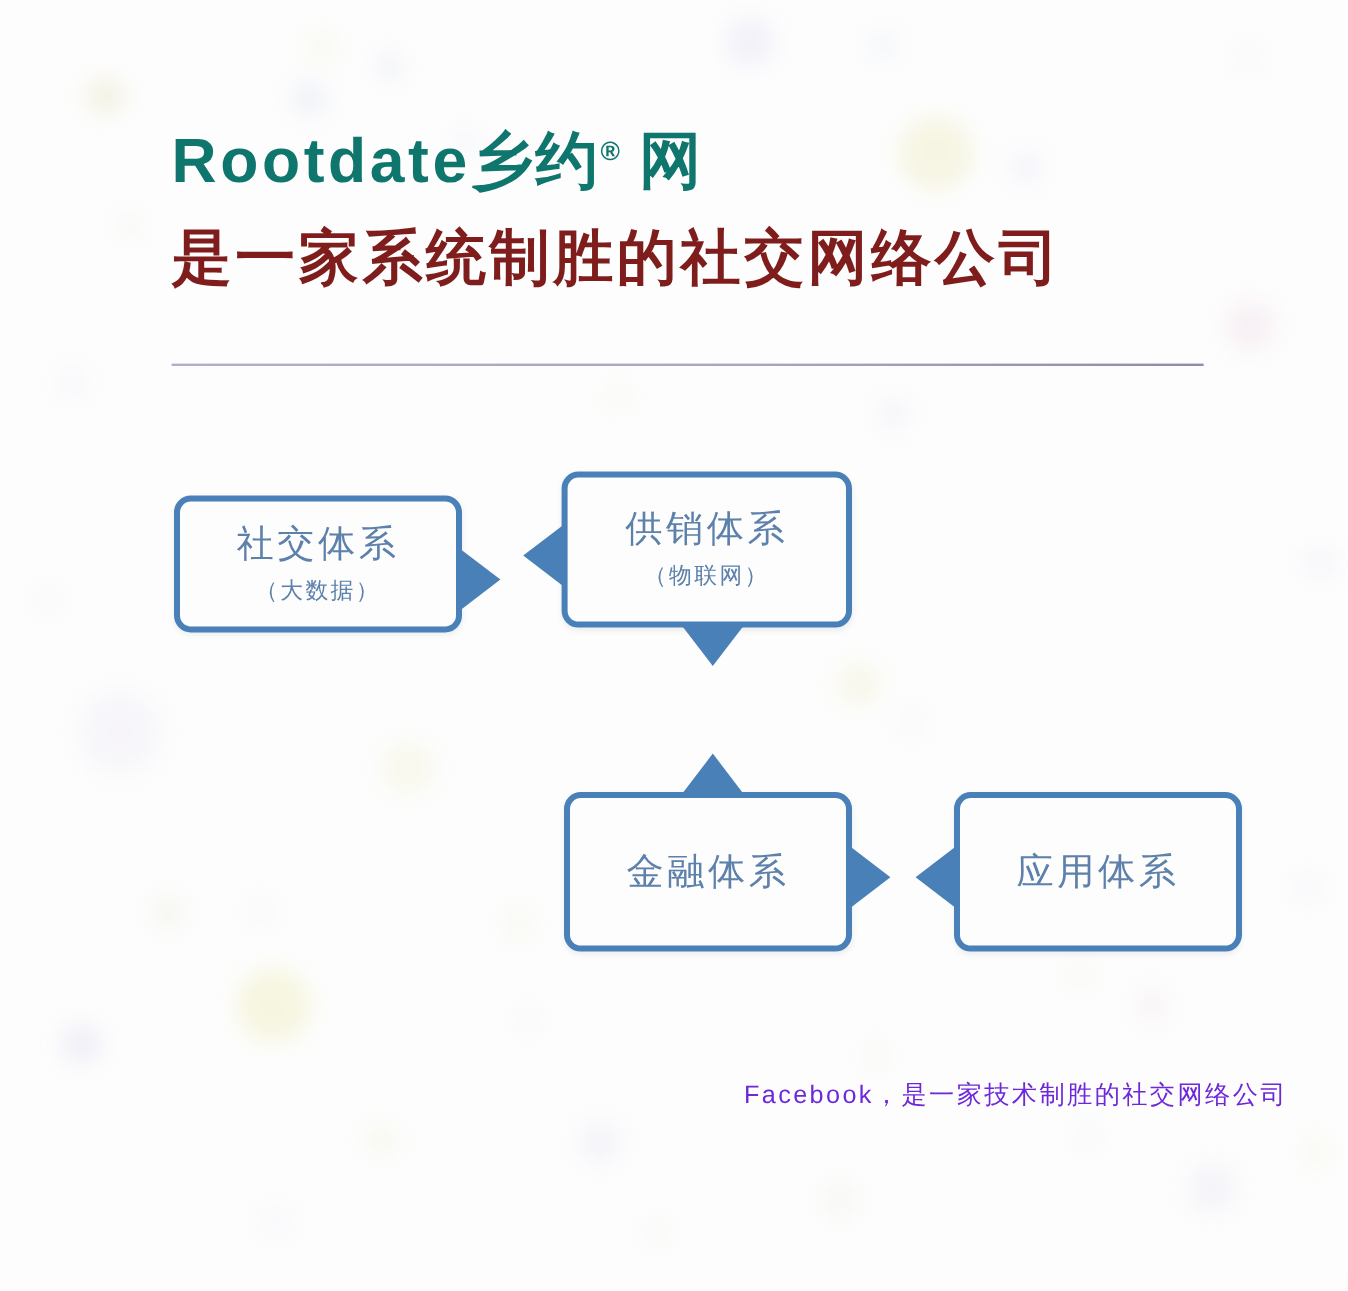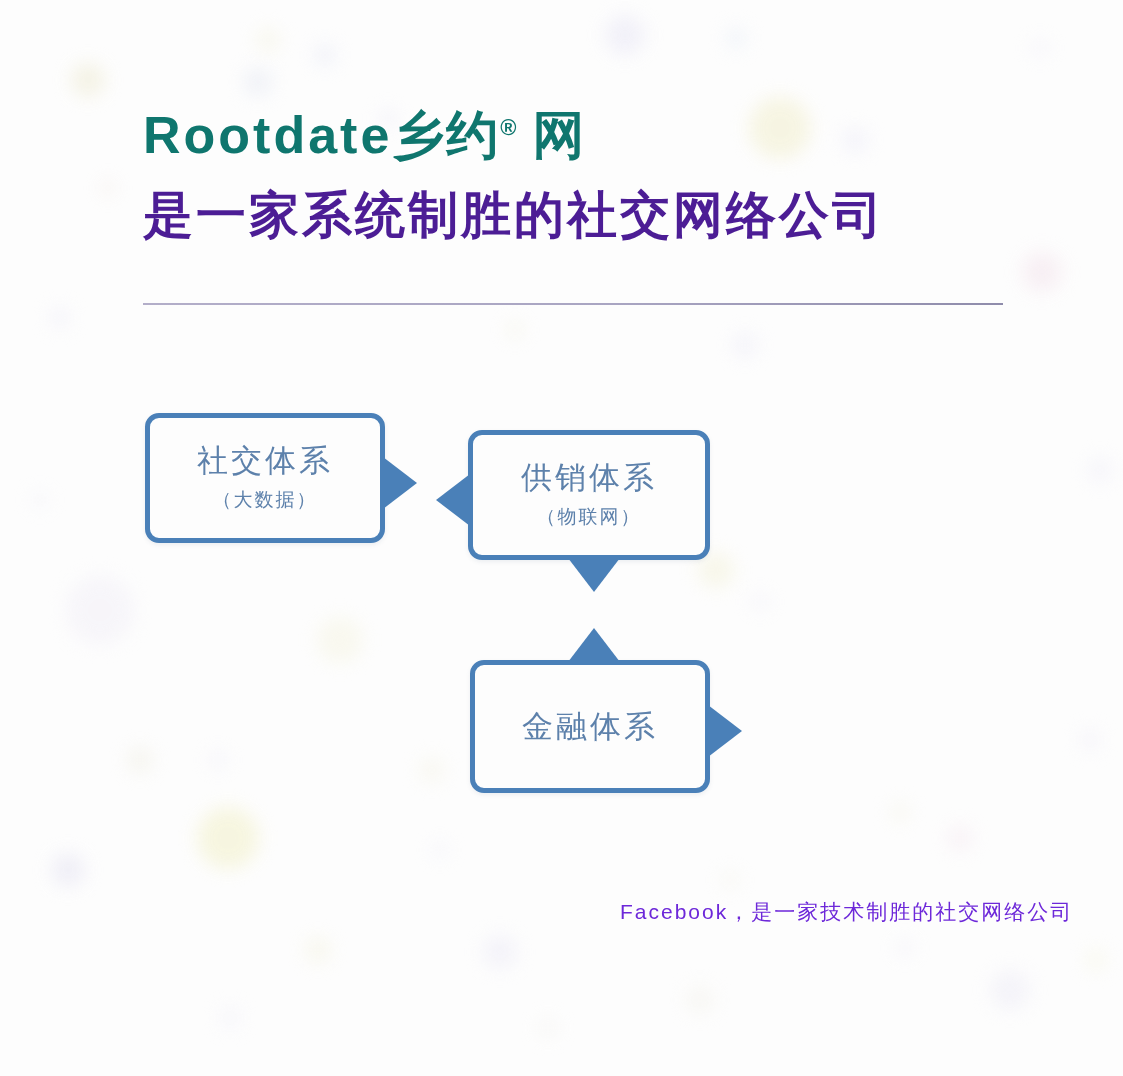--- a/index.html
+++ b/index.html
@@ -48,21 +48,21 @@
   .title-line1 .reg {
     font-size: 22px;
     vertical-align: super;
     letter-spacing: 0;
   }
   .title-line1 .gap { display: inline-block; width: 16px; }
   .title-line2 {
     margin-top: 26px;
     font-size: 50px;
     font-weight: bold;
-    color: #4c1d95;
+    color: #7f1d1d;
     letter-spacing: 3px;
     line-height: 1.05;
     white-space: nowrap;
   }
 
   #divider {
     position: absolute;
     left: 143px;
     top: 303px;
     width: 860px;
@@ -185,37 +185,41 @@
     <div class="title-line1">
       <span class="latin">Rootdate</span><span>乡约</span><span class="reg">®</span><span class="gap"></span><span>网</span>
     </div>
     <div class="title-line2">是一家系统制胜的社交网络公司</div>
   </div>
 
   <div id="divider"></div>
 
   <div id="diagram">
 
-    <div class="node" style="left:145px; top:413px; width:240px; height:130px;text-align:right;">
+    <div class="node" style="left:145px; top:413px; width:240px; height:114px;text-align:right;">
       <div class="node-title">社交体系</div>
       <div class="node-sub">（大数据）</div>
       <span class="tri tri-right" style="right:-37px; top:39px;"></span>
     </div>
 
-    <div class="node" style="left:468px; top:430px; width:242px; height:130px;">
+    <div class="node" style="left:468px; top:393px; width:242px; height:130px;">
       <div class="node-title">供销体系</div>
       <div class="node-sub">（物联网）</div>
       <span class="tri tri-left" style="left:-37px; top:39px;"></span>
       <span class="tri tri-down" style="bottom:-37px; left:95px;"></span>
     </div>
 
     <div class="node" style="left:470px; top:660px; width:240px; height:133px;">
       <div class="node-title">金融体系</div>
       <span class="tri tri-up" style="top:-37px; left:93px;"></span>
       <span class="tri tri-right" style="right:-37px; top:40px;"></span>
     </div>
 
+    <div class="node" style="left:795px; top:660px; width:240px; height:133px;">
+      <div class="node-title">应用体系</div>
+      <span class="tri tri-left" style="left:-37px; top:40px;"></span>
+    </div>
 
   </div>
 
   <div id="caption">Facebook，是一家技术制胜的社交网络公司</div>
 
 </div>
 
 </body></html>

